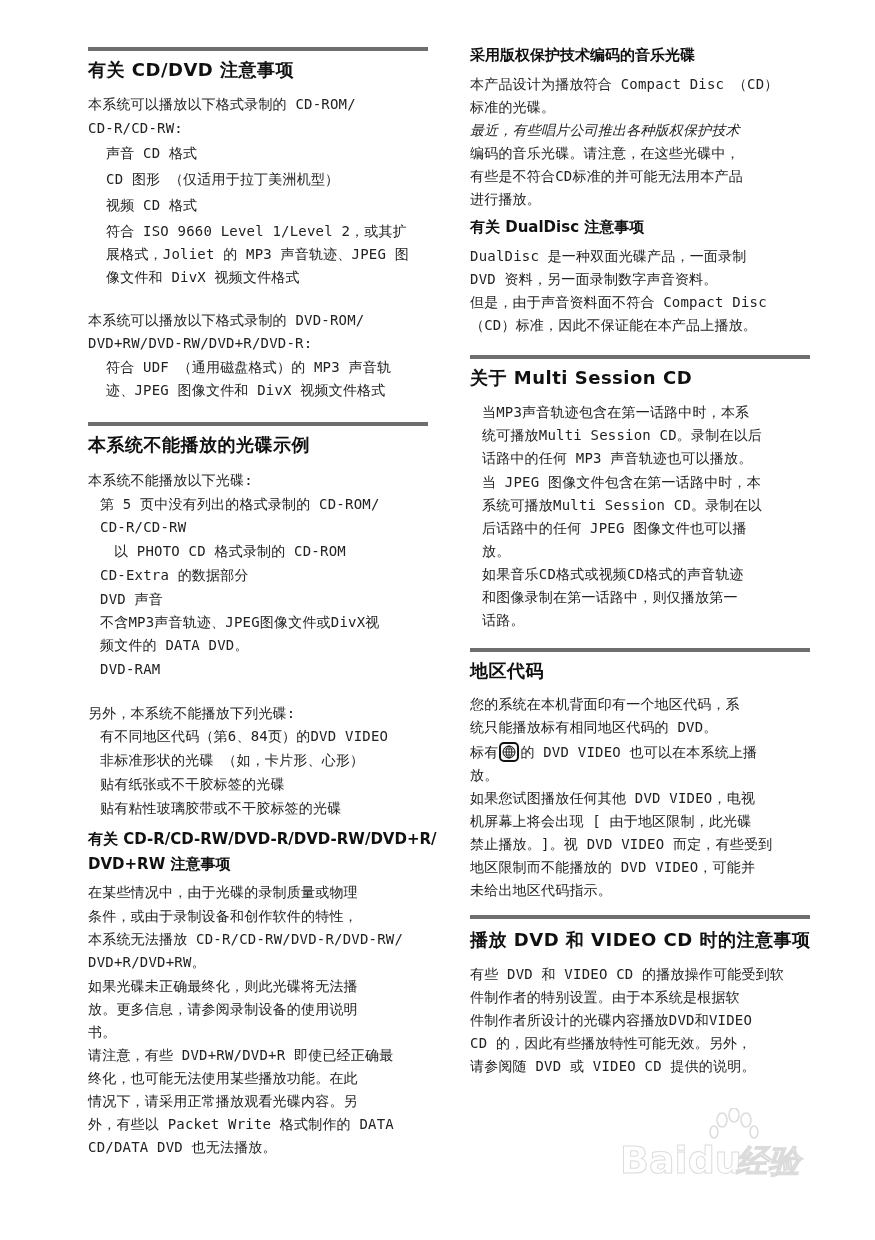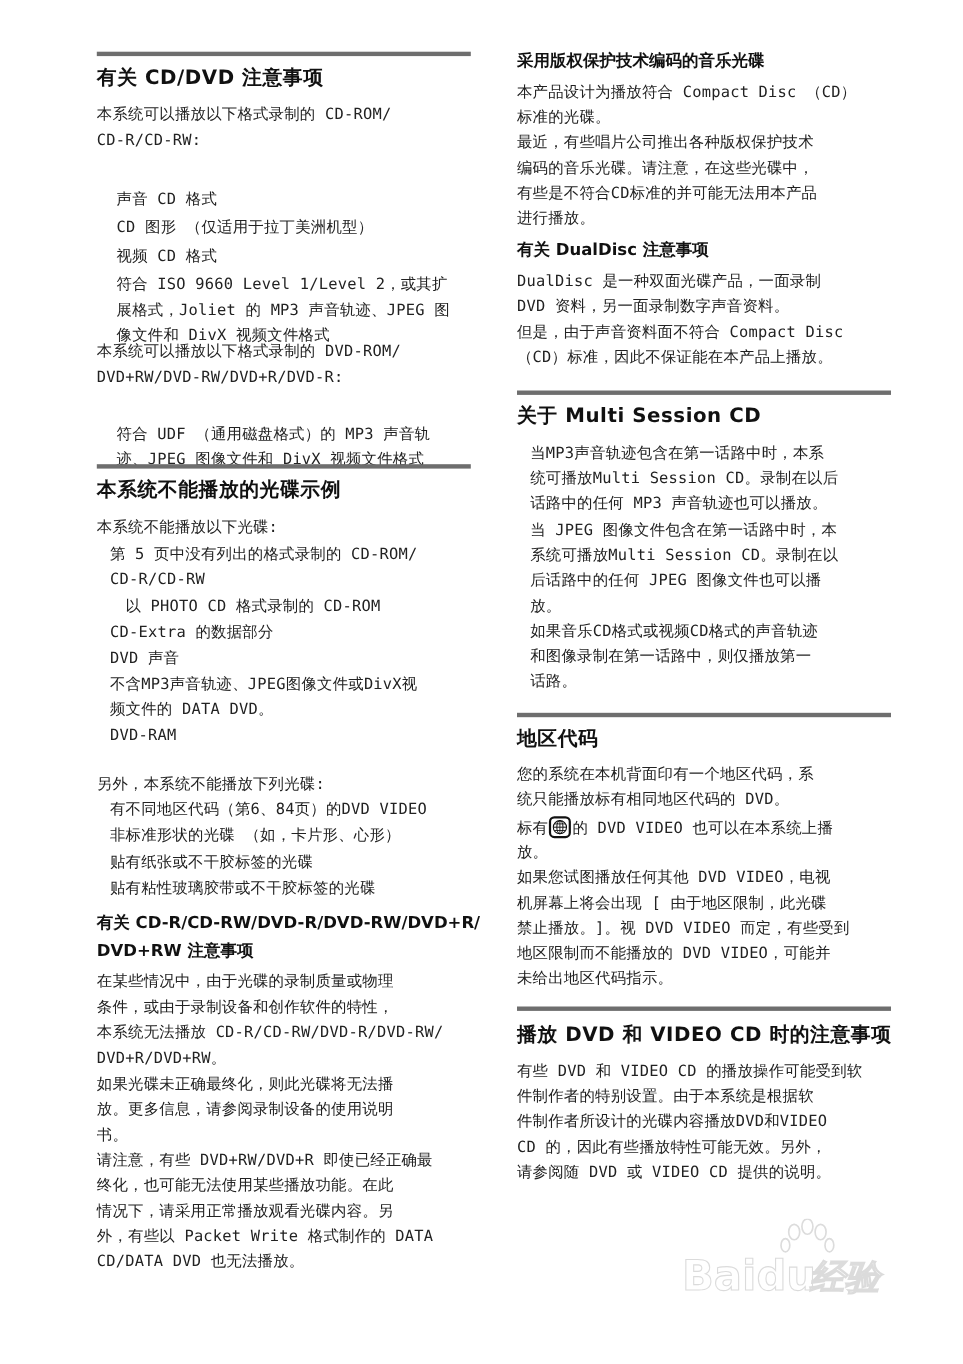--- a/index.html
+++ b/index.html
@@ -8,21 +8,21 @@
   .col { position: absolute; top: 0; }
   .col-left { left: 88px; width: 342px; }
   .col-right { left: 470px; width: 340px; }
   .rule { position: absolute; height: 4px; background: #6e6e6e; }
   .h2 { position: absolute; font-family: "DejaVu Sans", "Liberation Sans", sans-serif;
         font-size: 18px; font-weight: bold; color: #111; white-space: nowrap; letter-spacing: 0.5px; }
   .h3 { position: absolute; font-family: "DejaVu Sans", "Liberation Sans", sans-serif;
         font-size: 15px; font-weight: bold; color: #111; white-space: nowrap; }
   .ln { position: absolute; font-size: 14px; line-height: 20px; white-space: nowrap; color: #222;
         letter-spacing: 0.2px; }
-  .ind { padding-left: 18px; margin-top: 28px; }
+  .ind { padding-left: 18px; }
   .ind2 { padding-left: 12px; }
   .region-icon { display: inline-block; width: 20px; height: 20px; border: 2px solid #111; border-radius: 5px;
                  vertical-align: -5px; margin: 0 1px; box-sizing: border-box; position: relative; }
   .region-icon svg { position: absolute; left: 1px; top: 1px; }
   .watermark { position: absolute; left: 620px; top: 1108px; width: 210px; height: 110px; opacity: 0.35; }
   .wm-text { position: absolute; font-family: "DejaVu Sans", "Liberation Sans", sans-serif; color: transparent;
              -webkit-text-stroke: 1px #9a9a9a; white-space: nowrap; }
 </style>
 </head>
 <body>
@@ -73,21 +73,21 @@
   <div class="ln" style="top:1068px;left:0;">终化，也可能无法使用某些播放功能。在此</div>
   <div class="ln" style="top:1091px;left:0;">情况下，请采用正常播放观看光碟内容。另</div>
   <div class="ln" style="top:1114px;left:0;">外，有些以 Packet Write 格式制作的 DATA</div>
   <div class="ln" style="top:1137px;left:0;">CD/DATA DVD 也无法播放。</div>
 </div>
 
 <div class="col col-right">
   <div class="h3" style="top:46px;left:0;">采用版权保护技术编码的音乐光碟</div>
   <div class="ln" style="top:74px;left:0;">本产品设计为播放符合 Compact Disc （CD）</div>
   <div class="ln" style="top:97px;left:0;">标准的光碟。</div>
-  <div class="ln" style="top:120px;left:0;">最近，有些唱片公司推出各种版权保护技术</div>
+  <div class="ln" style="top:120px;left:0;font-style:italic;">最近，有些唱片公司推出各种版权保护技术</div>
   <div class="ln" style="top:143px;left:0;">编码的音乐光碟。请注意，在这些光碟中，</div>
   <div class="ln" style="top:166px;left:0;">有些是不符合CD标准的并可能无法用本产品</div>
   <div class="ln" style="top:189px;left:0;">进行播放。</div>
 
   <div class="h3" style="top:218px;left:0;">有关 DualDisc 注意事项</div>
   <div class="ln" style="top:246px;left:0;">DualDisc 是一种双面光碟产品，一面录制</div>
   <div class="ln" style="top:269px;left:0;">DVD 资料，另一面录制数字声音资料。</div>
   <div class="ln" style="top:292px;left:0;">但是，由于声音资料面不符合 Compact Disc</div>
   <div class="ln" style="top:315px;left:0;">（CD）标准，因此不保证能在本产品上播放。</div>
 

